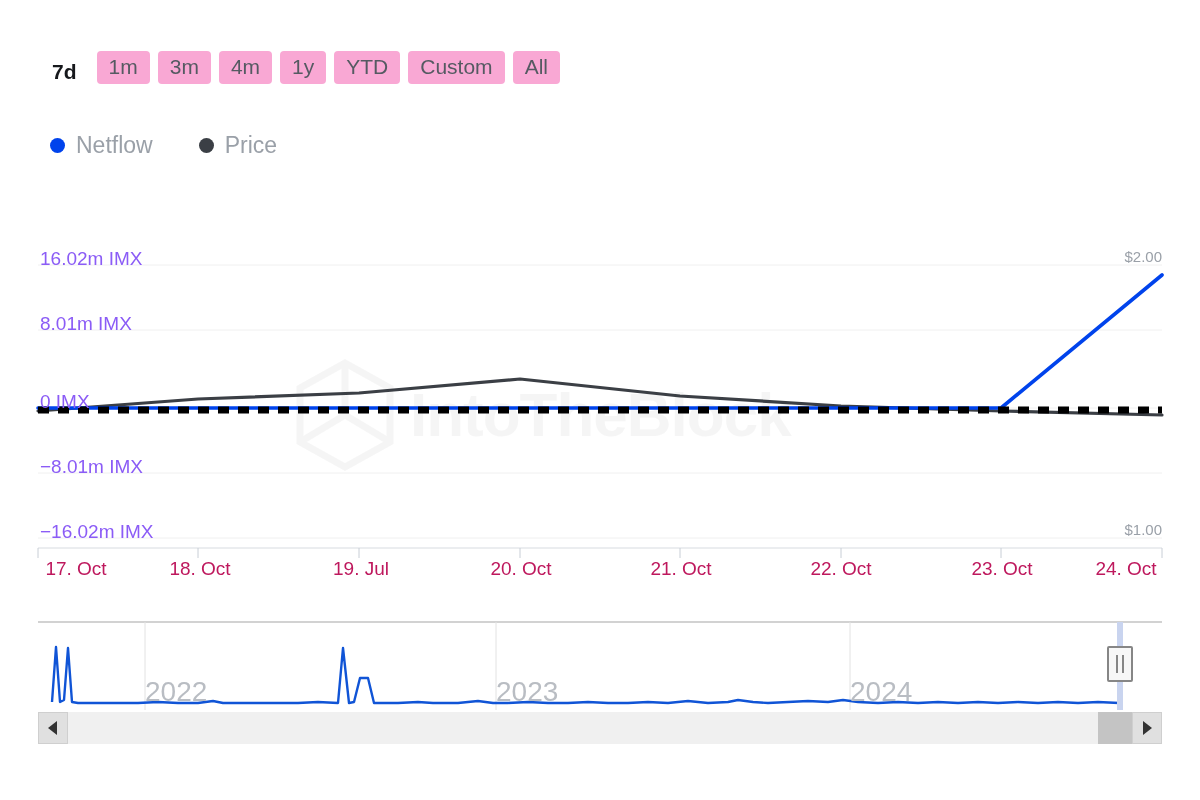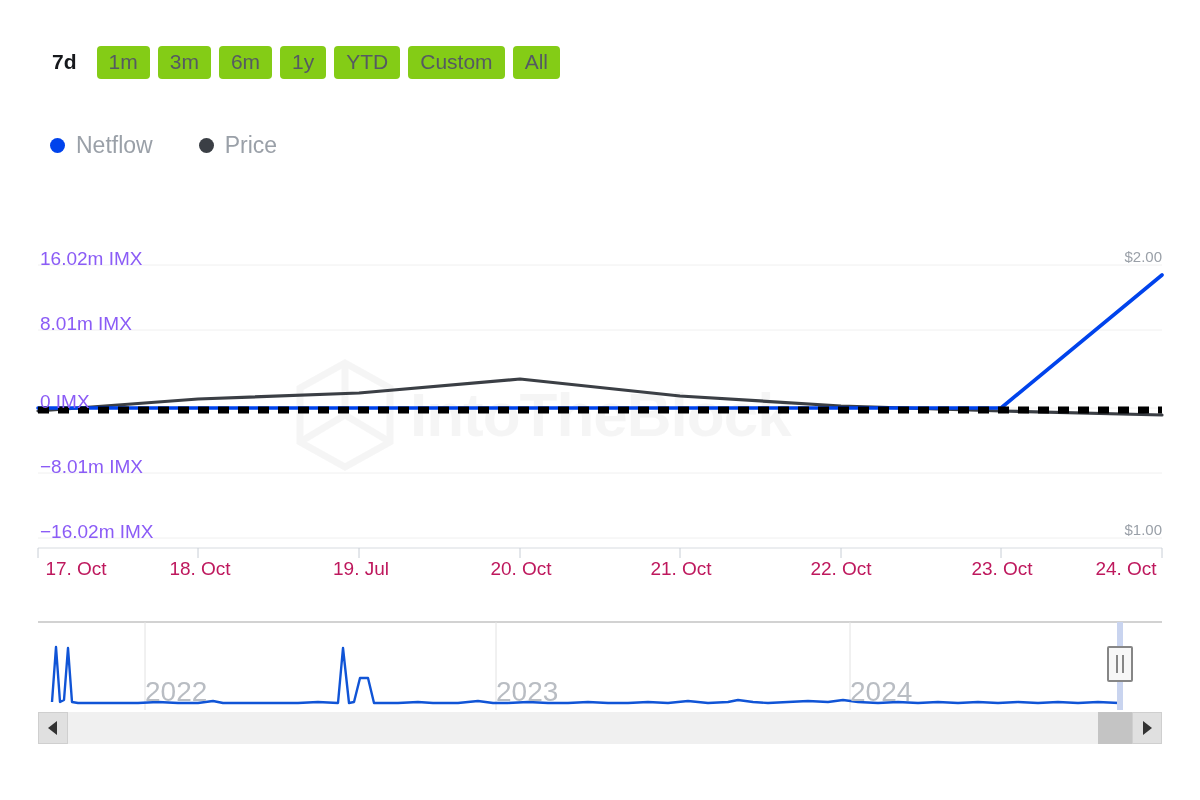--- a/index.html
+++ b/index.html
@@ -20,32 +20,33 @@
     position: absolute;
     left: 40px;
     top: 46px;
     display: flex;
     align-items: center;
     gap: 8px;
   }
   .range-btn {
     font-size: 21px;
     color: #555a62;
-    background: #84cc16;
+    background: #f9a8d4;
     border: none;
     border-radius: 4px;
     padding: 5px 12px 7px 12px;
     line-height: 1;
     cursor: pointer;
     font-family: "Liberation Sans", "DejaVu Sans", sans-serif;
   }
   .range-btn.active {
     background: transparent;
     color: #16181c;
     font-weight: bold;
+    margin-top: 10px;
   }
 
   
   #chart-legend {
     position: absolute;
     left: 50px;
     top: 134px;
     display: flex;
     align-items: center;
     gap: 46px;
@@ -206,21 +207,21 @@
     cursor: pointer;
   }
 </style>
 </head>
 <body>
 
 <div id="range-selector">
   <button class="range-btn active">7d</button>
   <button class="range-btn">1m</button>
   <button class="range-btn">3m</button>
-  <button class="range-btn">6m</button>
+  <button class="range-btn">4m</button>
   <button class="range-btn">1y</button>
   <button class="range-btn">YTD</button>
   <button class="range-btn">Custom</button>
   <button class="range-btn">All</button>
 </div>
 
 <div id="chart-legend">
   <div class="legend-item">
     <span class="legend-dot" style="background:#0043ec"></span>
     <span class="legend-label">Netflow</span>

